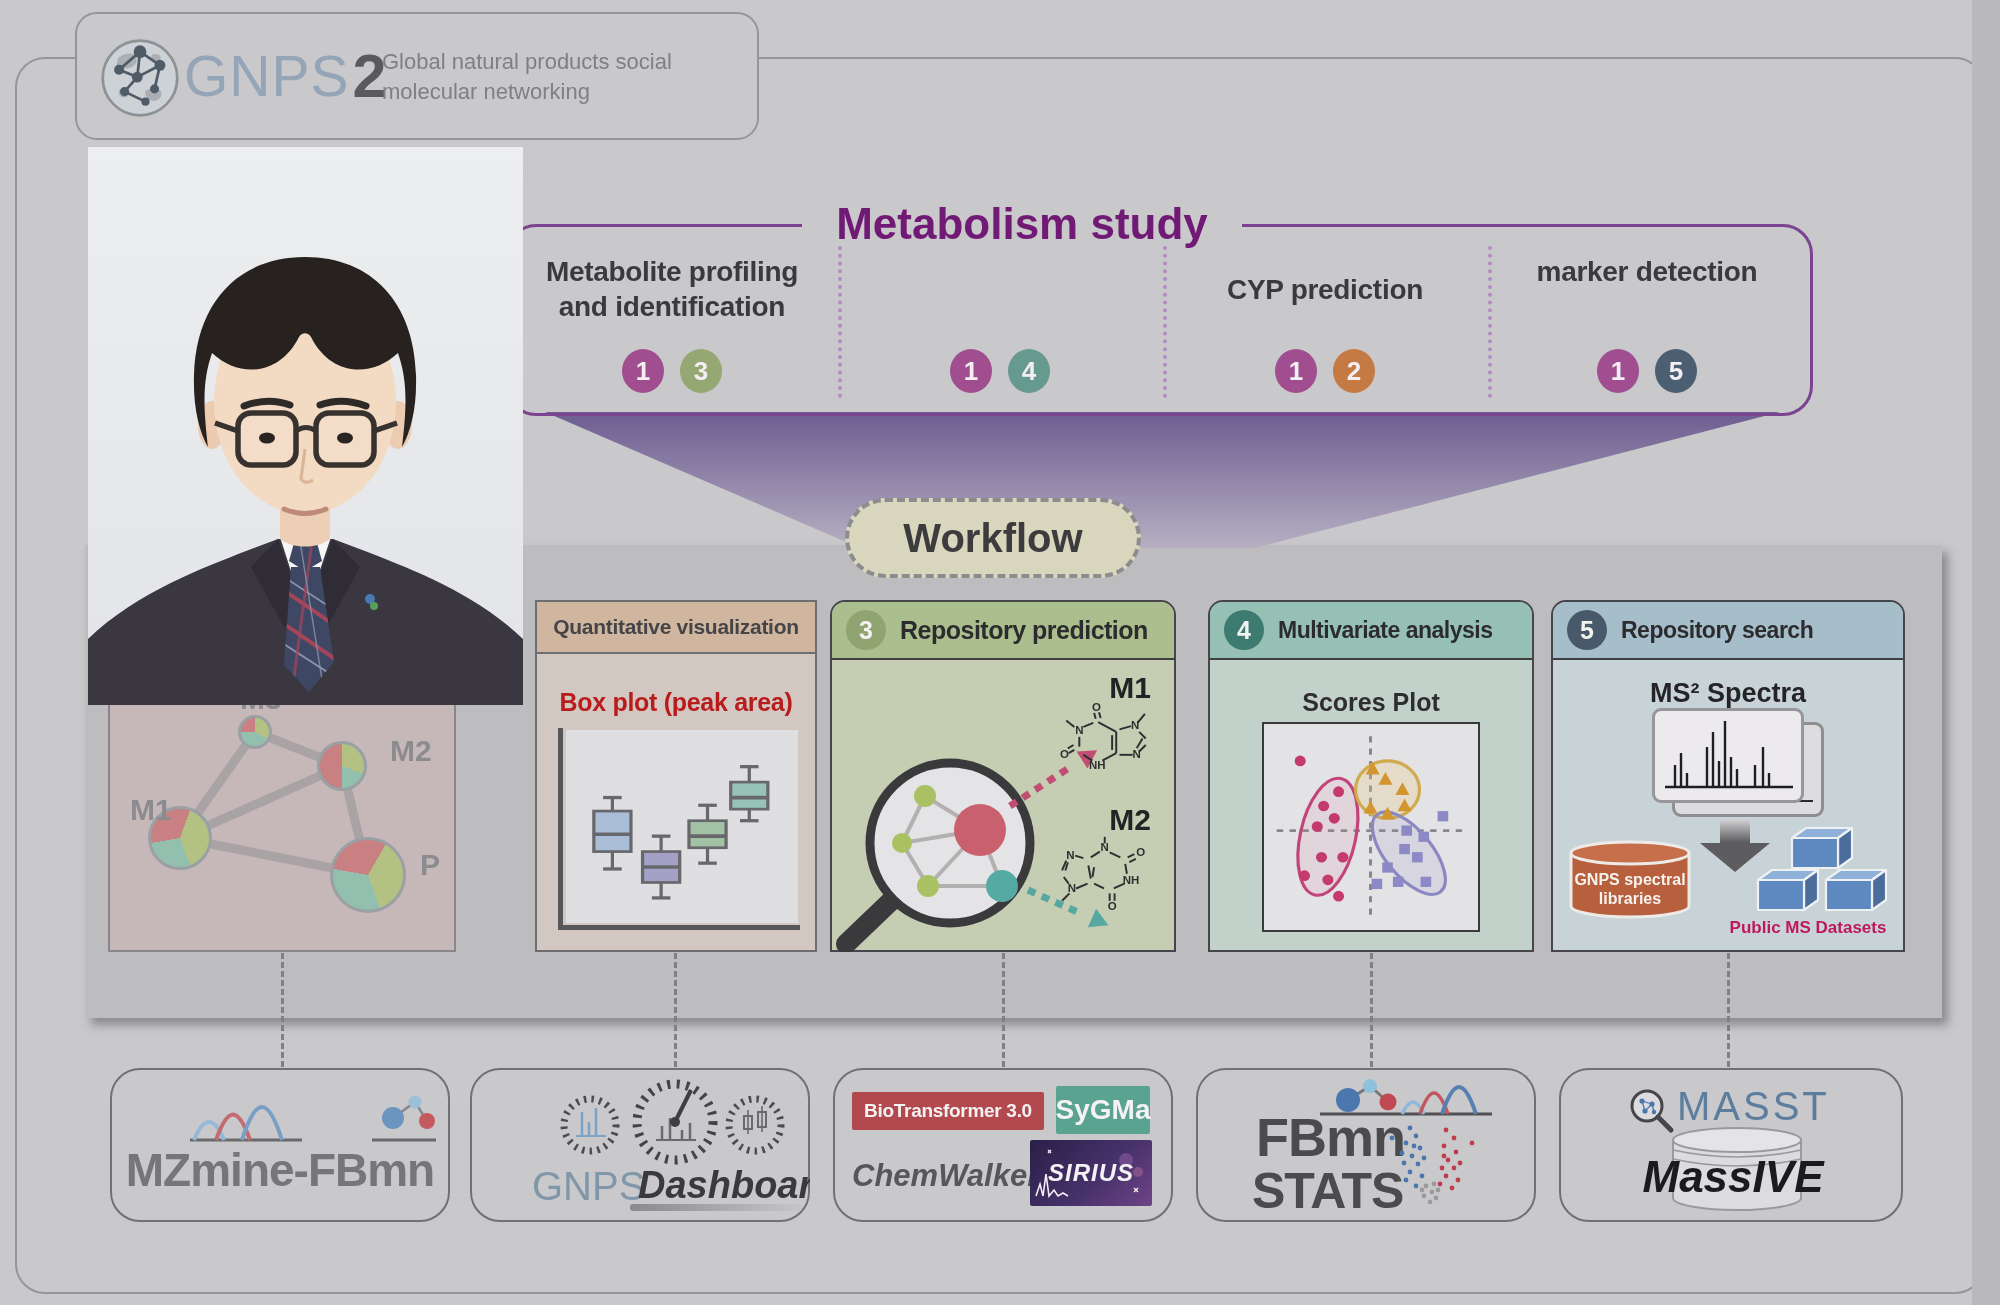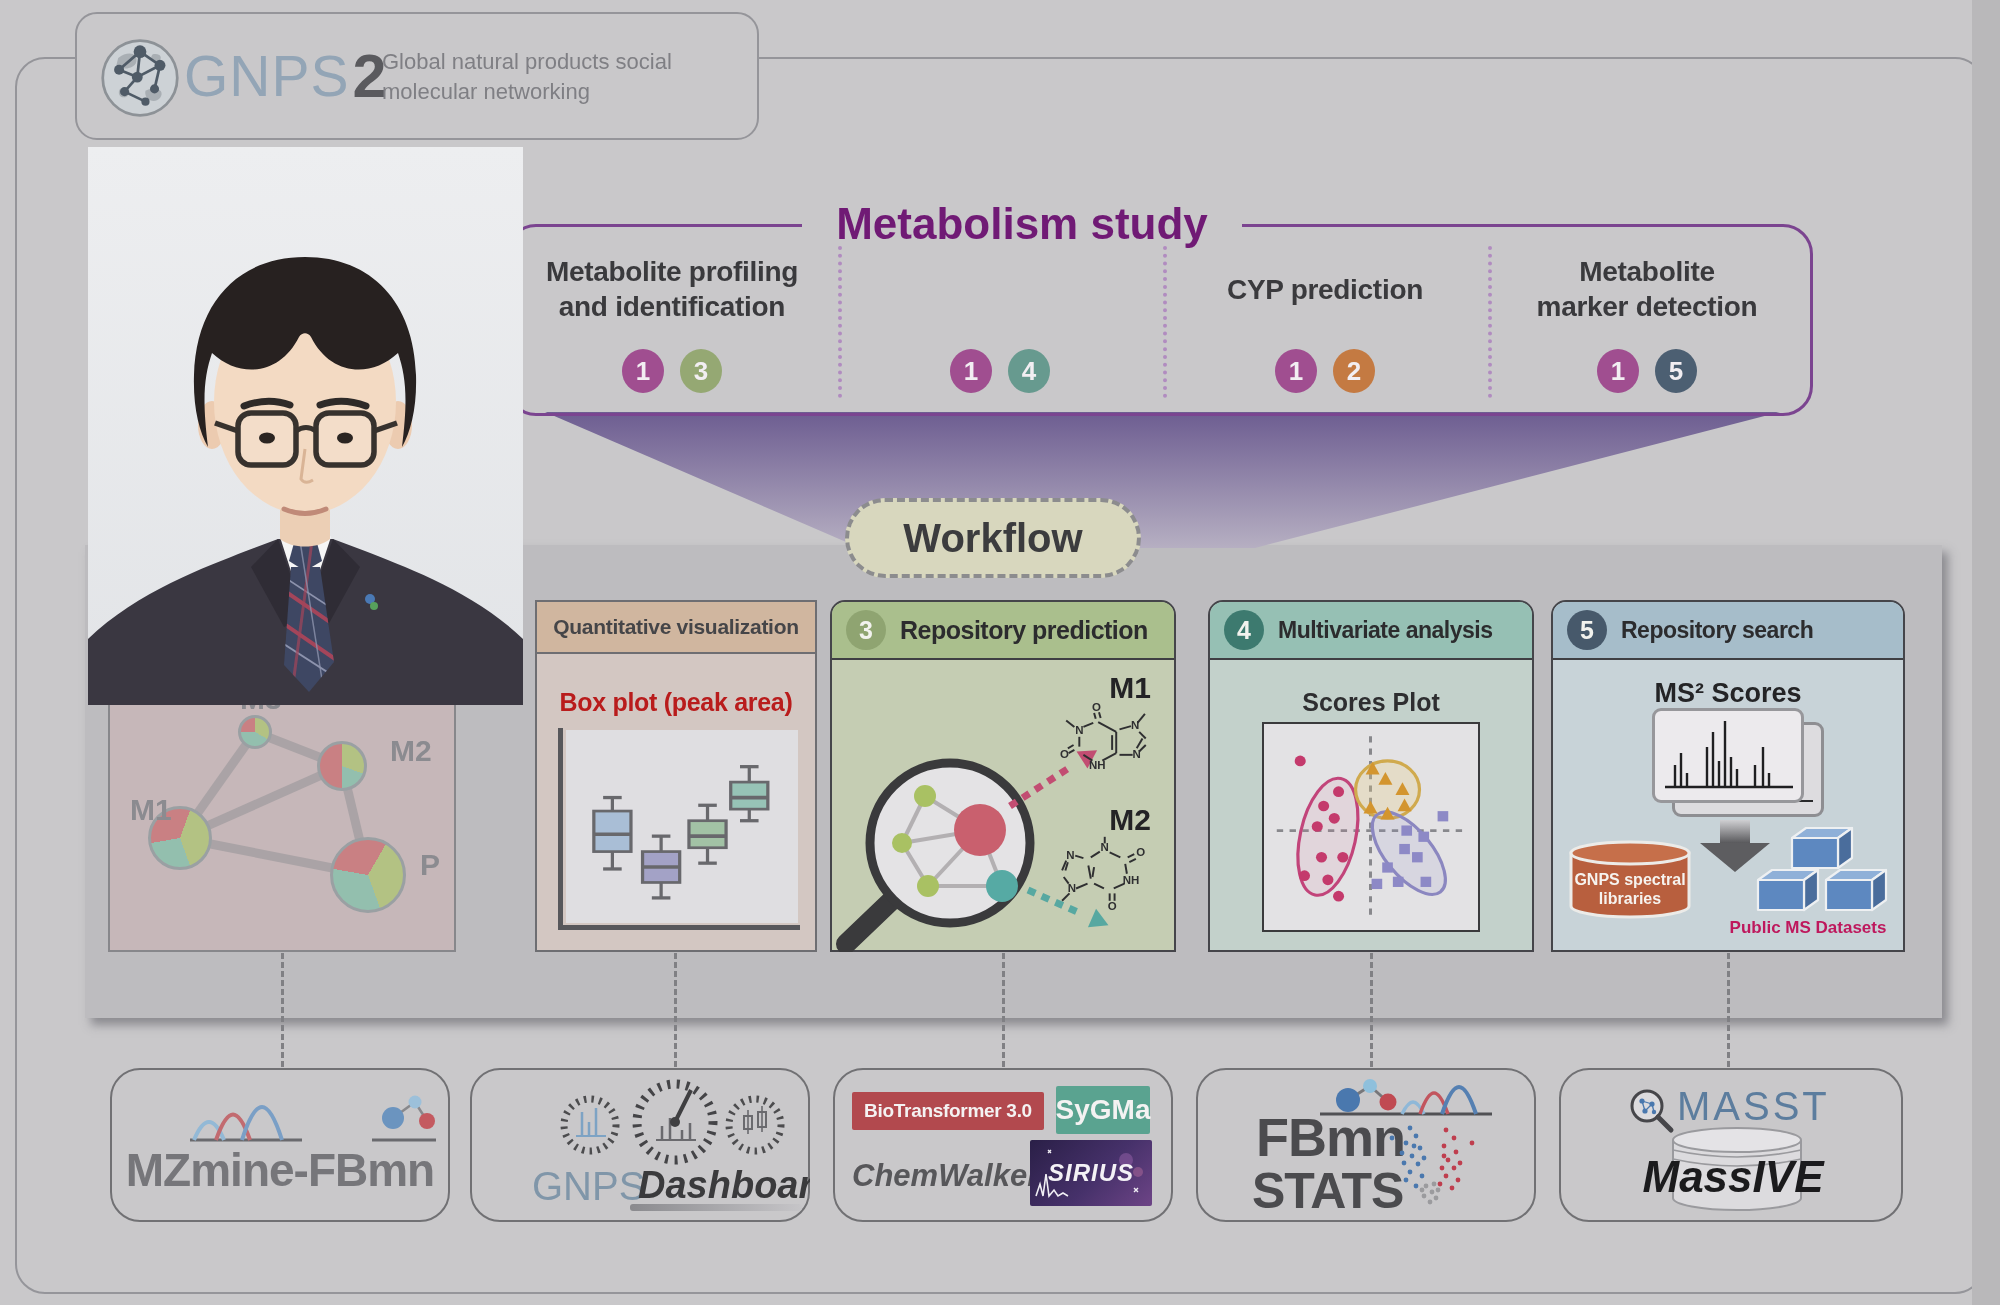--- a/index.html
+++ b/index.html
@@ -137,21 +137,20 @@
   <div class="abs divider" style="left:1488px"></div>
 
   <div class="abs cat" style="left:512px">
     <div>Metabolite profiling</div>
     <div>and identification</div>
   </div>
   <div class="abs cat" style="left:1165px;padding-top:18px">
     <div>CYP prediction</div>
   </div>
   <div class="abs cat" style="left:1487px">
-    <div>Metabolite</div>
     <div>marker detection</div>
   </div>
 
   <div class="abs ctr badge badge-magenta" style="left:622px">1</div>
   <div class="abs ctr badge badge-green" style="left:680px">3</div>
   <div class="abs ctr badge badge-magenta" style="left:950px">1</div>
   <div class="abs ctr badge badge-teal" style="left:1008px">4</div>
   <div class="abs ctr badge badge-magenta" style="left:1275px">1</div>
   <div class="abs ctr badge badge-orange" style="left:1333px">2</div>
   <div class="abs ctr badge badge-magenta" style="left:1597px">1</div>
@@ -360,21 +359,21 @@
         </g>
     </svg>
   </div>
 
   <div class="abs panel" id="panel-repo">
     <div class="phead">
       <span class="ctr pbadge" style="background:#47596b">5</span>
       <span class="ptitle">Repository search</span>
     </div>
   </div>
-  <div class="abs" id="spectra-label">MS² Scores</div>
+  <div class="abs" id="spectra-label">MS² Spectra</div>
   <div class="abs ms-card" id="ms-card-back">
     <svg width="146" height="89" viewBox="0 0 146 89">
       <line x1="8" y1="76" x2="138" y2="76" stroke="#2a2a2c" stroke-width="2"></line>
       <g stroke="#2a2a2c" stroke-width="1.6">
         <line x1="18" y1="70" x2="18" y2="76"></line>
           <line x1="24" y1="70" x2="24" y2="76"></line>
           <line x1="30" y1="70" x2="30" y2="76"></line>
         <line x1="36" y1="70" x2="36" y2="76"></line>
           <line x1="42" y1="70" x2="42" y2="76"></line>
         <line x1="68" y1="70" x2="68" y2="76"></line>

